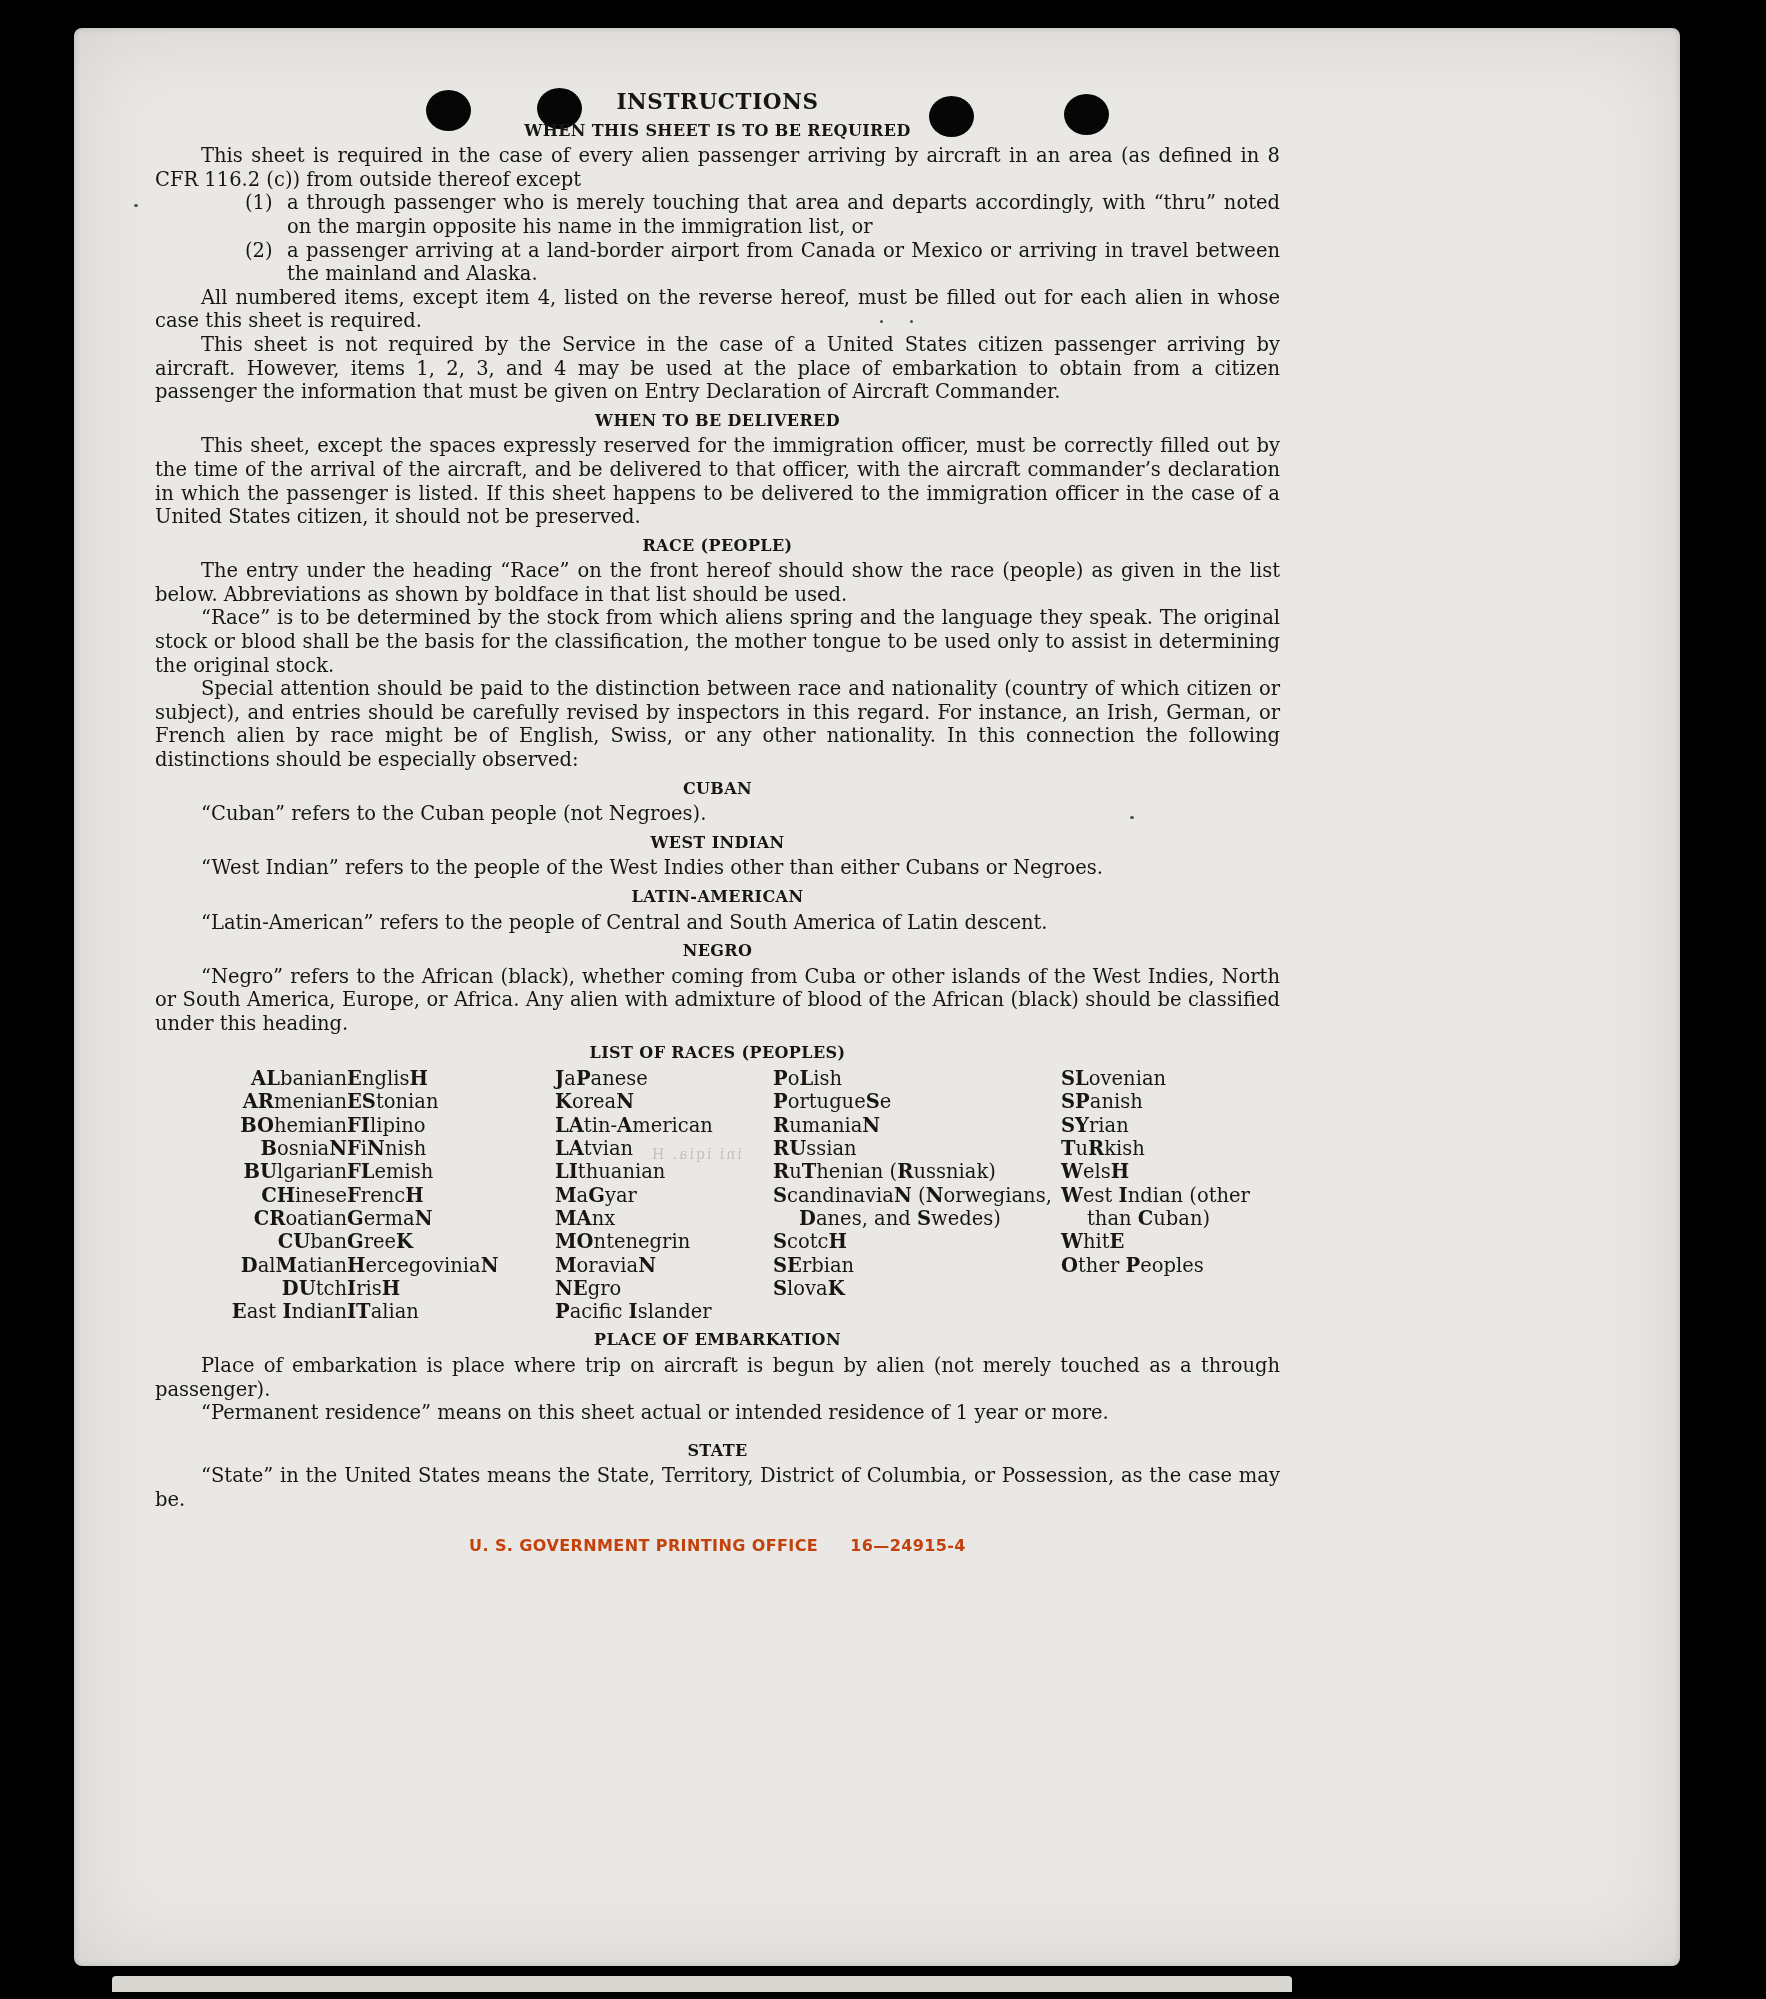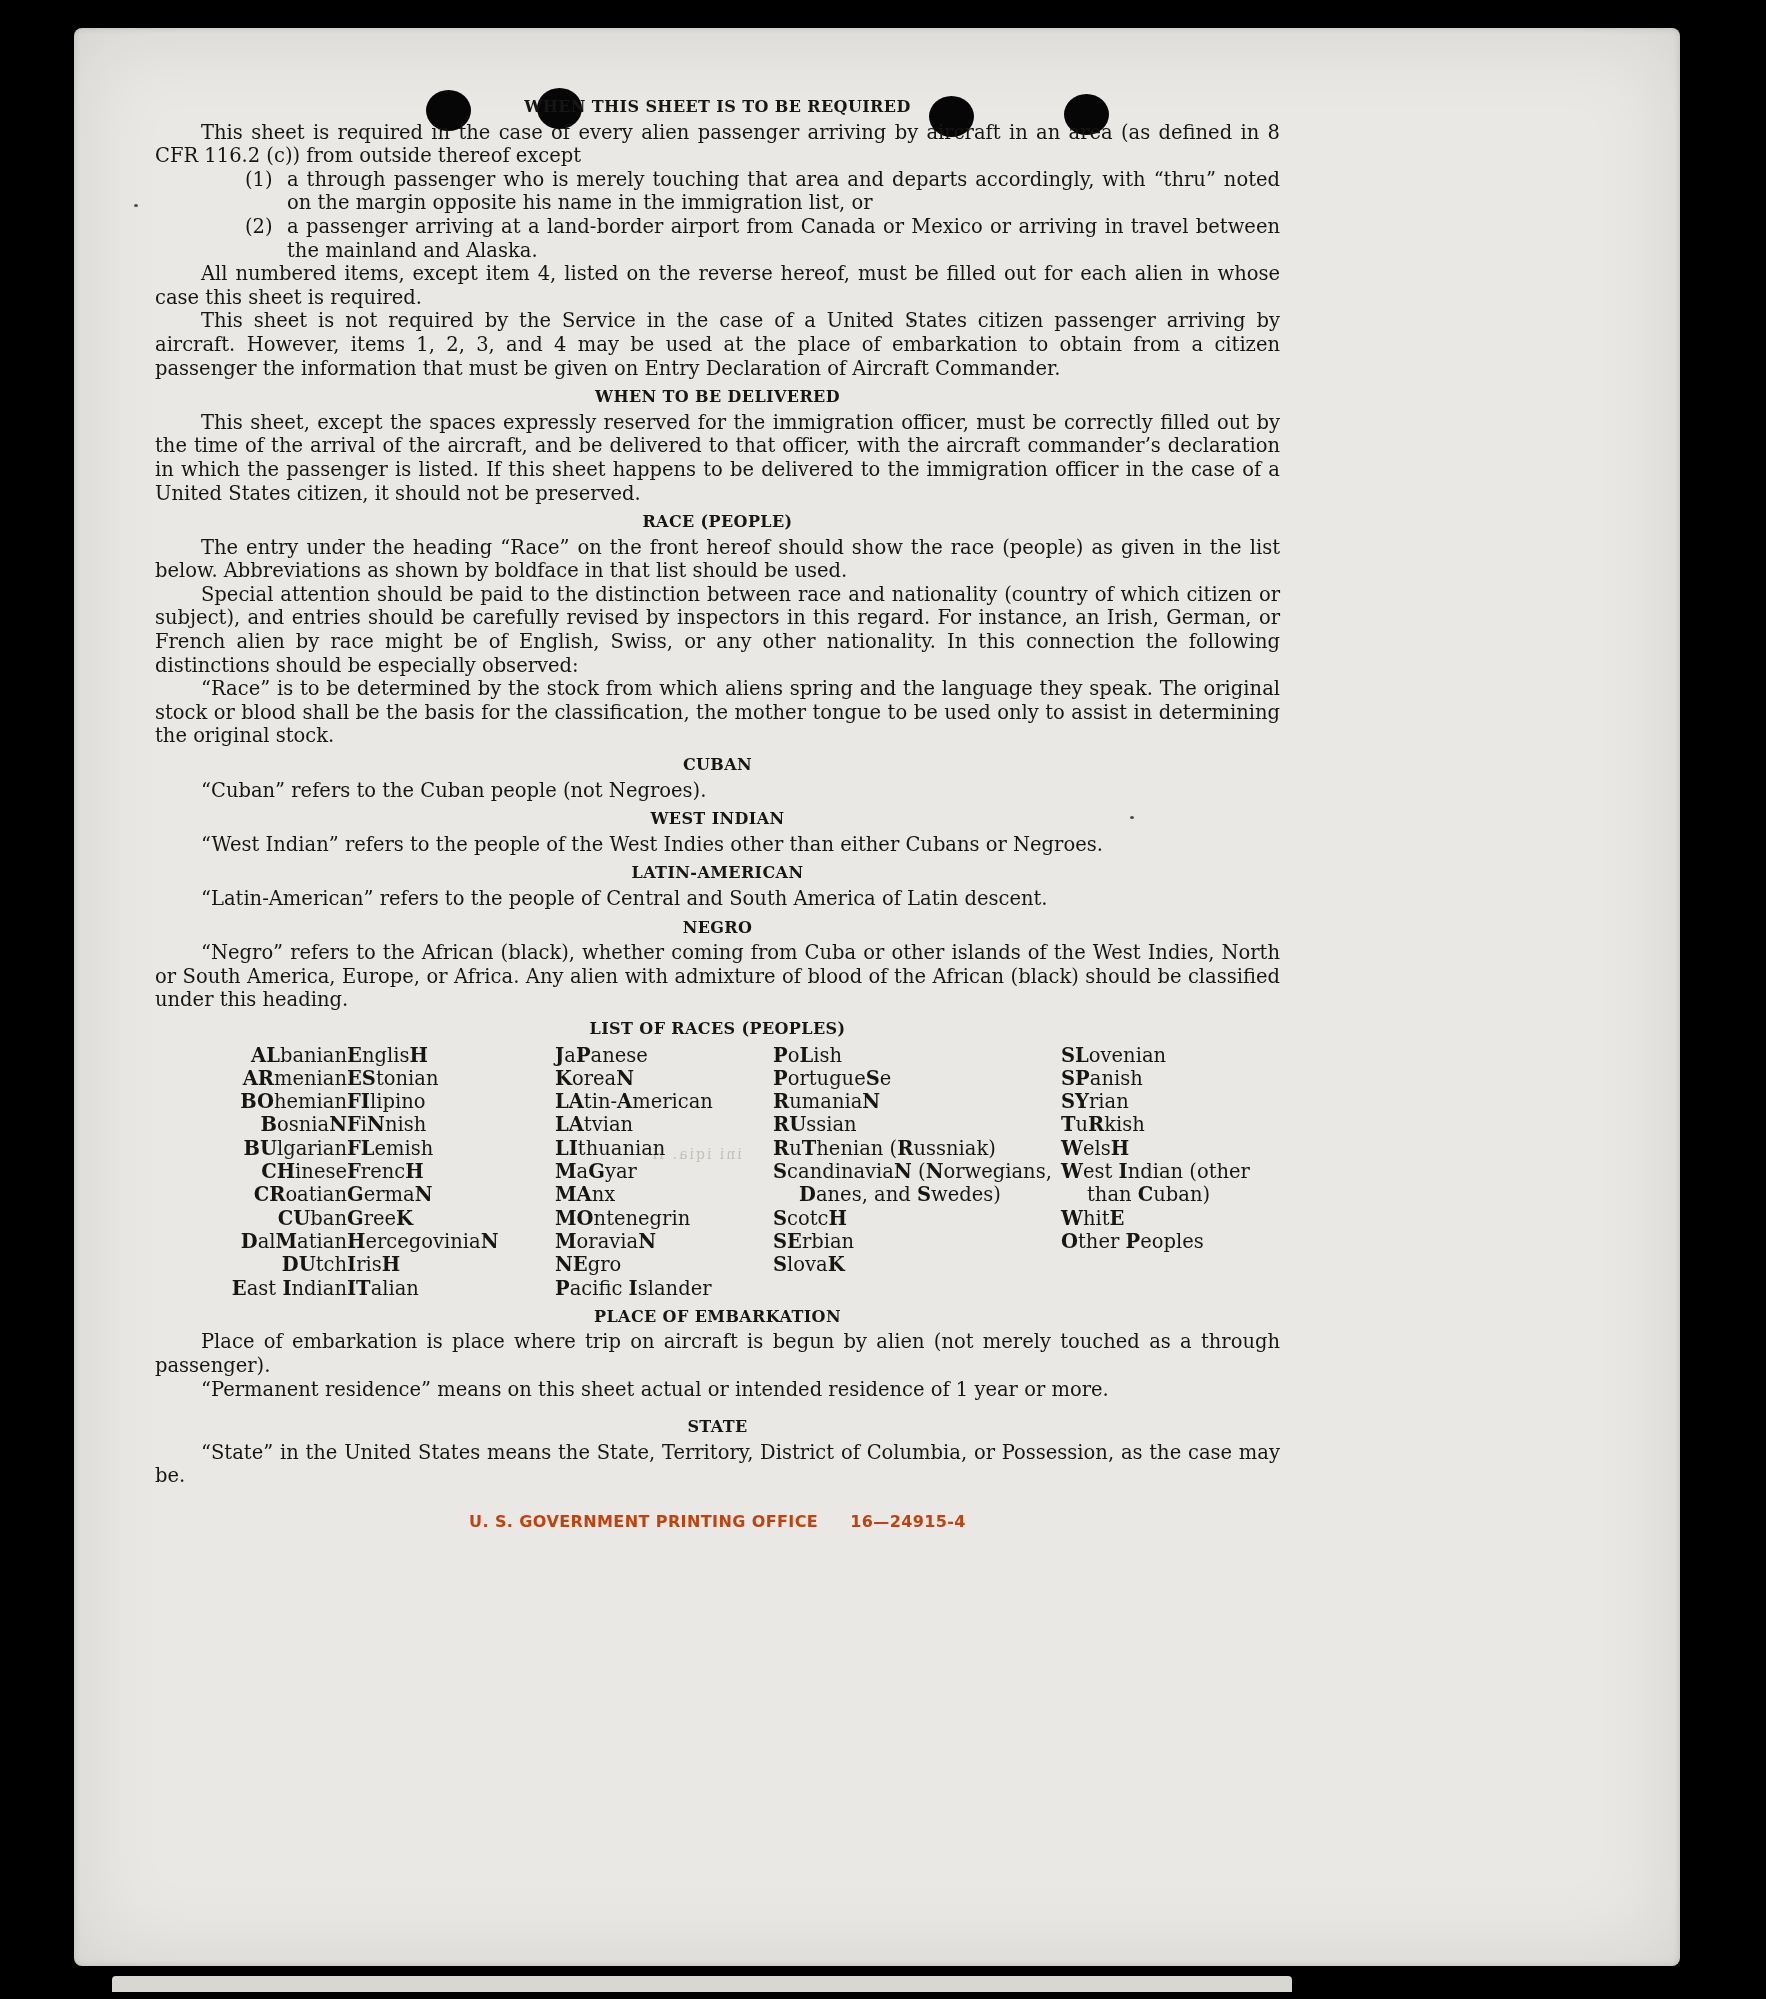--- a/index.html
+++ b/index.html
@@ -133,20 +133,21 @@
   <div class="hole" style="left:990px; top:66px;"></div>
 
   <div class="speck" style="left:60px; top:176px; width:4px; height:3px;"></div>
   <div class="speck" style="left:806px; top:292px; width:3px; height:3px;"></div>
   <div class="speck" style="left:836px; top:292px; width:3px; height:3px;"></div>
   <div class="speck" style="left:1056px; top:788px; width:4px; height:3px;"></div>
   <div class="smudge" style="left:576px; top:1118px;">​ini iqia. H​</div>
 
   <div class="content">
 
+    <div class="doc-title">INSTRUCTIONS</div>
 
     <div class="section-heading">WHEN THIS SHEET IS TO BE REQUIRED</div>
     <p class="para">This sheet is required in the case of every alien passenger arriving by aircraft in an area (as defined in 8 CFR 116.2 (c)) from outside thereof except</p>
 
     <div class="list-item">
       <span class="item-num">(1)</span>
       <span class="item-text">a through passenger who is merely touching that area and departs accordingly, with “thru” noted on the margin opposite his name in the immigration list, or</span>
     </div>
     <div class="list-item">
       <span class="item-num">(2)</span>
@@ -154,22 +155,22 @@
     </div>
 
     <p class="para">All numbered items, except item 4, listed on the reverse hereof, must be filled out for each alien in whose case this sheet is required.</p>
     <p class="para">This sheet is not required by the Service in the case of a United States citizen passenger arriving by aircraft. However, items 1, 2, 3, and 4 may be used at the place of embarkation to obtain from a citizen passenger the information that must be given on Entry Declaration of Aircraft Commander.</p>
 
     <div class="section-heading">WHEN TO BE DELIVERED</div>
     <p class="para">This sheet, except the spaces expressly reserved for the immigration officer, must be correctly filled out by the time of the arrival of the aircraft, and be delivered to that officer, with the aircraft commander’s declaration in which the passenger is listed. If this sheet happens to be delivered to the immigration officer in the case of a United States citizen, it should not be preserved.</p>
 
     <div class="section-heading">RACE (PEOPLE)</div>
     <p class="para">The entry under the heading “Race” on the front hereof should show the race (people) as given in the list below. Abbreviations as shown by boldface in that list should be used.</p>
+    <p class="para">“Race” is to be determined by the stock from which aliens spring and the language they speak. The original stock or blood shall be the basis for the classification, the mother tongue to be used only to assist in determining the original stock.</p>
     <p class="para">Special attention should be paid to the distinction between race and nationality (country of which citizen or subject), and entries should be carefully revised by inspectors in this regard. For instance, an Irish, German, or French alien by race might be of English, Swiss, or any other nationality. In this connection the following distinctions should be especially observed:</p>
-    <p class="para">“Race” is to be determined by the stock from which aliens spring and the language they speak. The original stock or blood shall be the basis for the classification, the mother tongue to be used only to assist in determining the original stock.</p>
 
     <div class="section-heading">CUBAN</div>
     <p class="para">“Cuban” refers to the Cuban people (not Negroes).</p>
 
     <div class="section-heading">WEST INDIAN</div>
     <p class="para">“West Indian” refers to the people of the West Indies other than either Cubans or Negroes.</p>
 
     <div class="section-heading">LATIN-AMERICAN</div>
     <p class="para">“Latin-American” refers to the people of Central and South America of Latin descent.</p>
 

